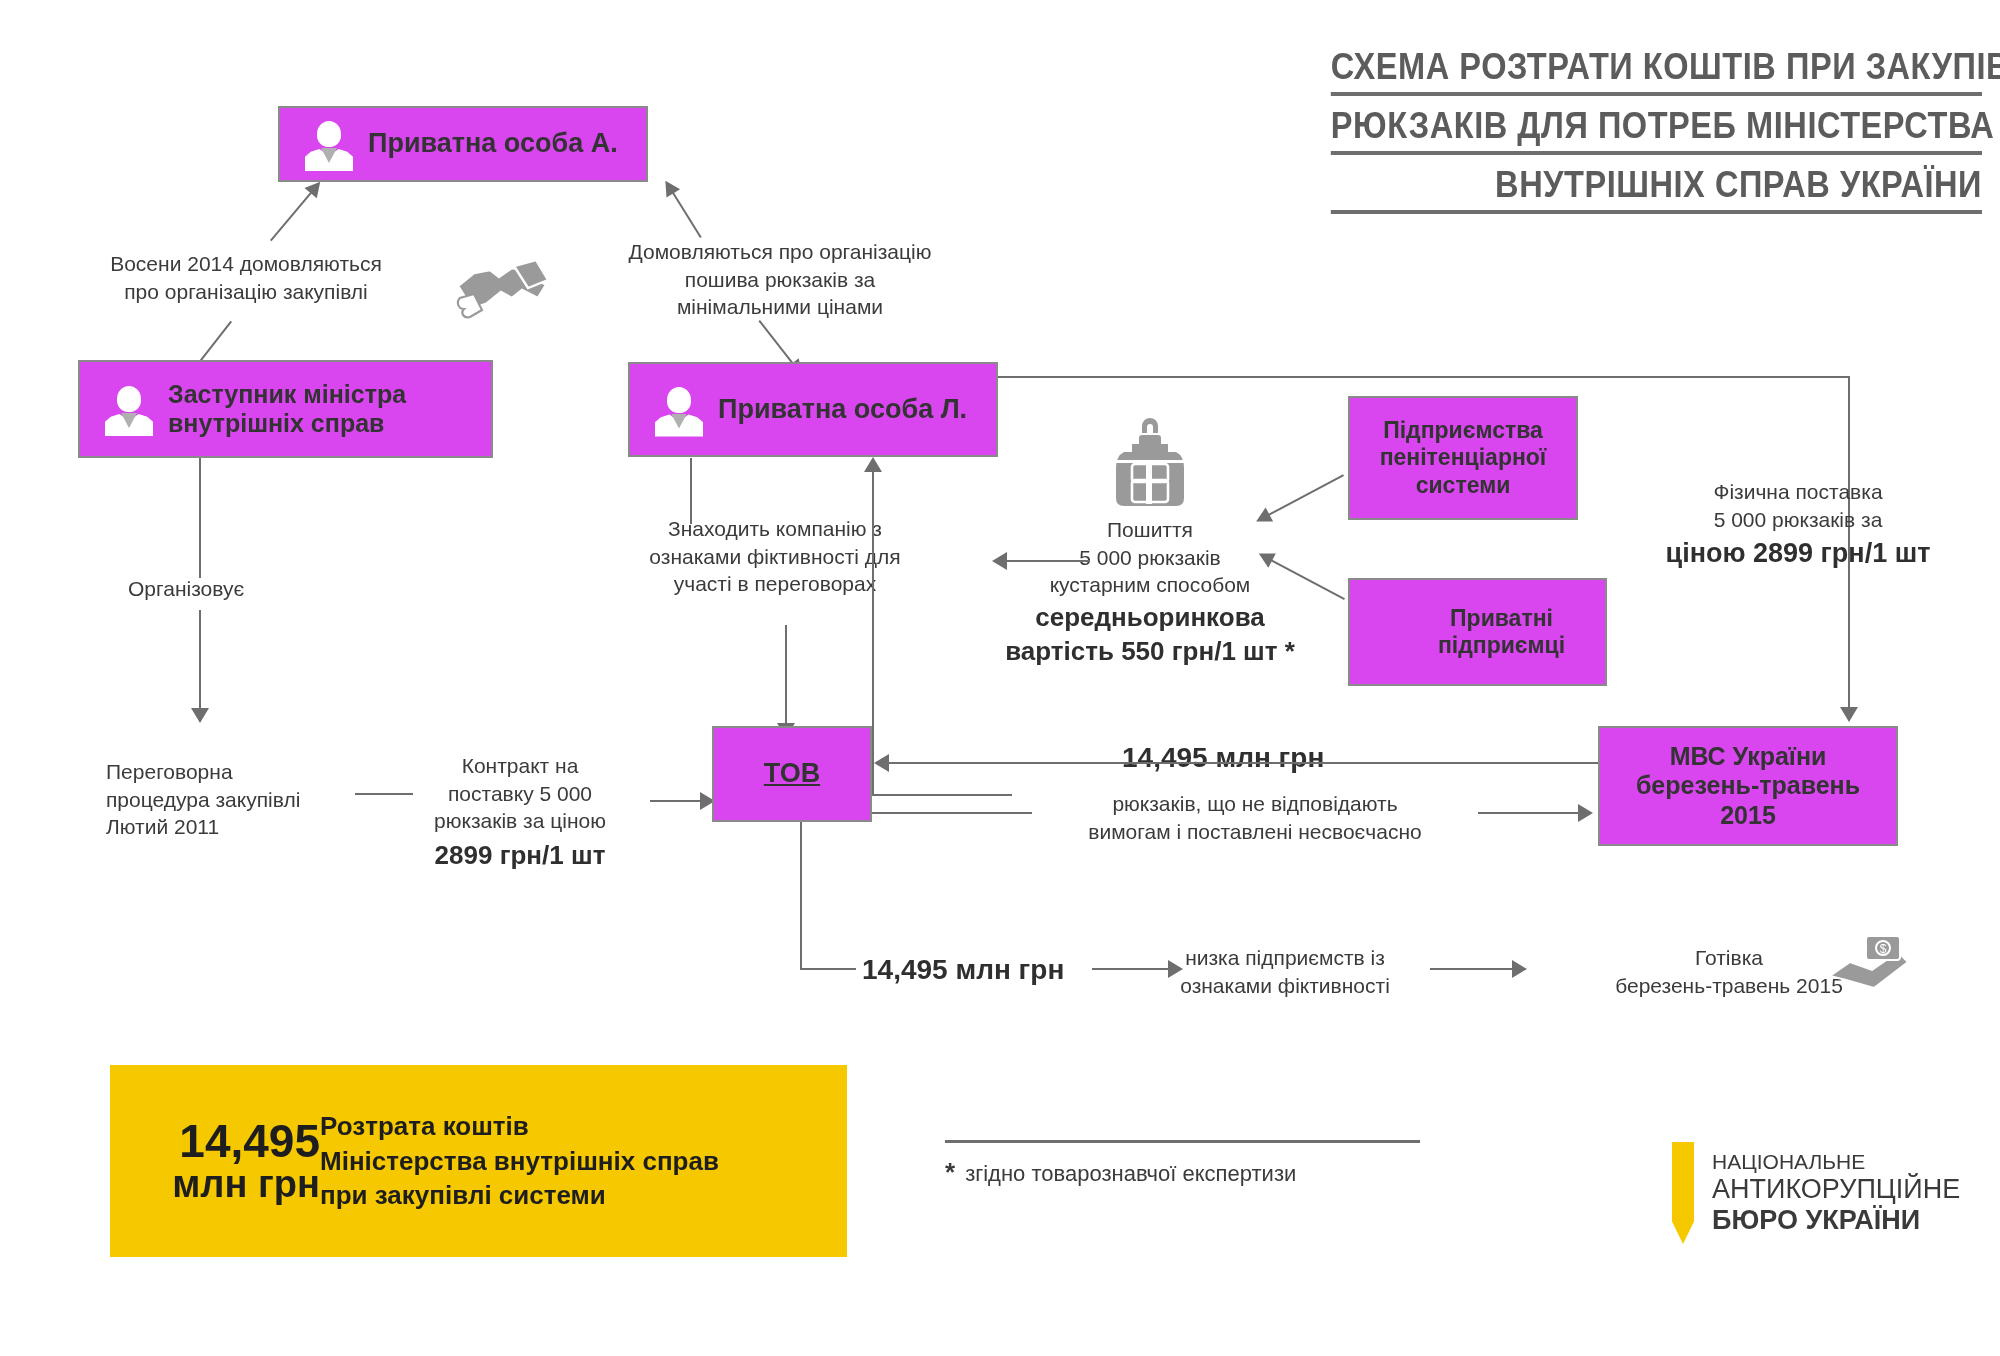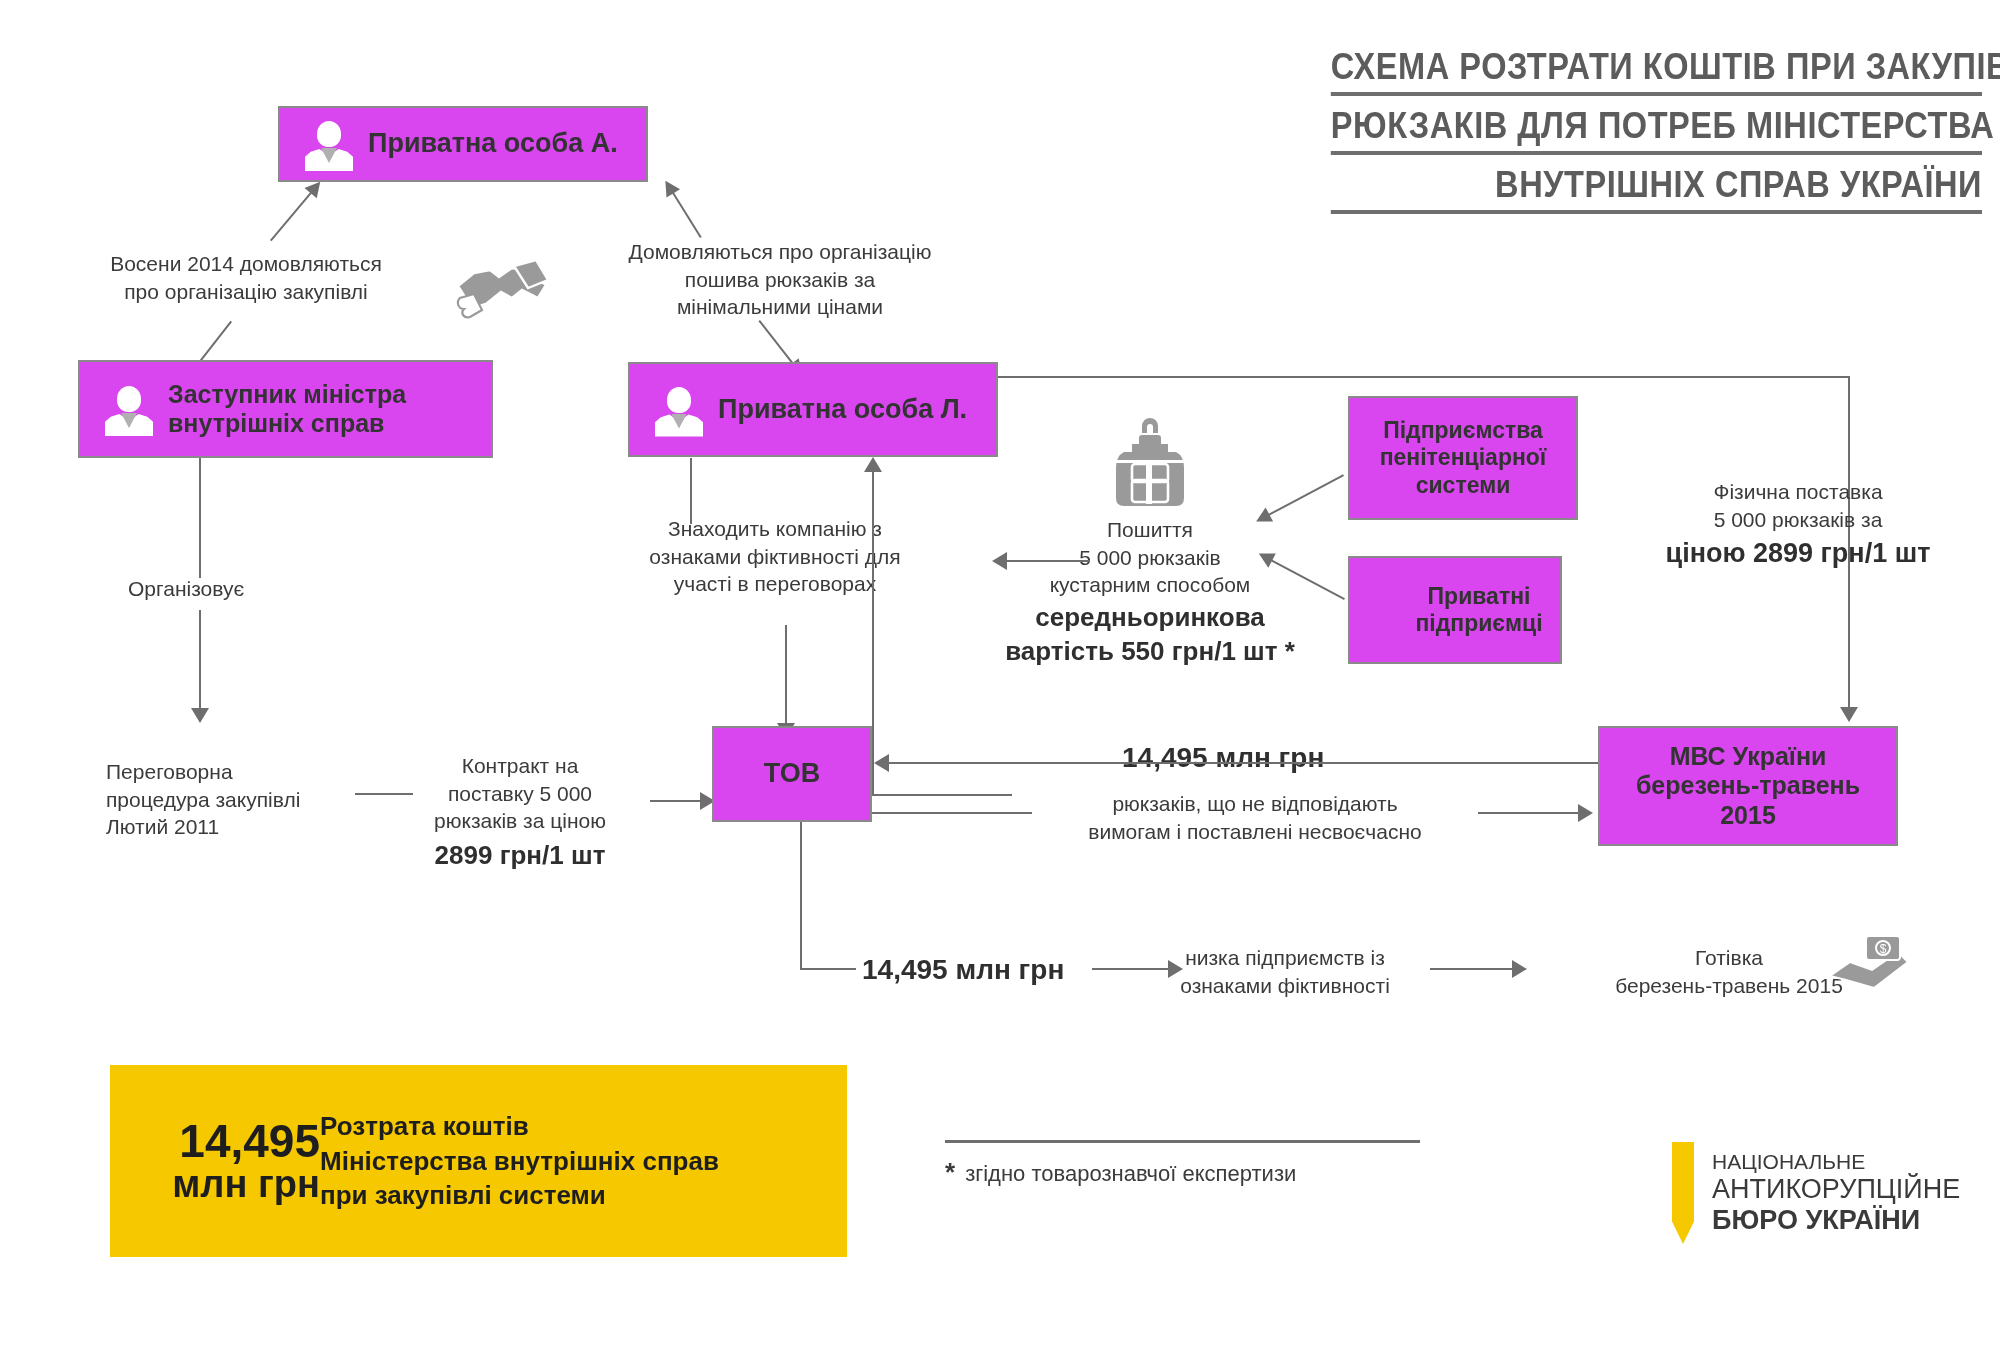--- a/index.html
+++ b/index.html
@@ -223,32 +223,32 @@
     <span>Підприємства</span><br>
     <span>пенітенціарної</span><br>
     <span>системи</span>
   </span>
 </div>
 <div class="diag" style="left:1344px;top:476px;transform:rotate(152deg);">
   <div class="shaft" style="width:92px;"></div>
   <div class="head" style="left:84px;"></div>
 </div>
 
-<div class="ebox" style="left:1348px;top:556px;width:214px;height:108px;font-size:23px;justify-content:center;text-align:center;padding-left:48px;">
+<div class="ebox" style="left:1348px;top:578px;width:259px;height:108px;font-size:23px;justify-content:center;text-align:center;padding-left:48px;">
   <span class="lbl">
     <span>Приватні</span><br>
     <span>підприємці</span>
   </span>
 </div>
 <div class="diag" style="left:1344px;top:600px;transform:rotate(208deg);">
   <div class="shaft" style="width:90px;"></div>
   <div class="head" style="left:82px;"></div>
 </div>
 
-<div class="ebox" style="left:712px;top:726px;width:160px;height:96px;font-size:27px;justify-content:center;">
+<div class="ebox" style="left:712px;top:726px;width:160px;height:96px;font-size:27px;justify-content:center;text-decoration:underline;">
   <span class="lbl">ТОВ</span>
 </div>
 
 <div class="ebox" style="left:1598px;top:726px;width:300px;height:120px;font-size:25px;justify-content:center;text-align:center;">
   <span class="lbl">
     <span>МВС України</span><br>
     <span>березень-травень</span><br>
     <span>2015</span>
   </span>
 </div>

